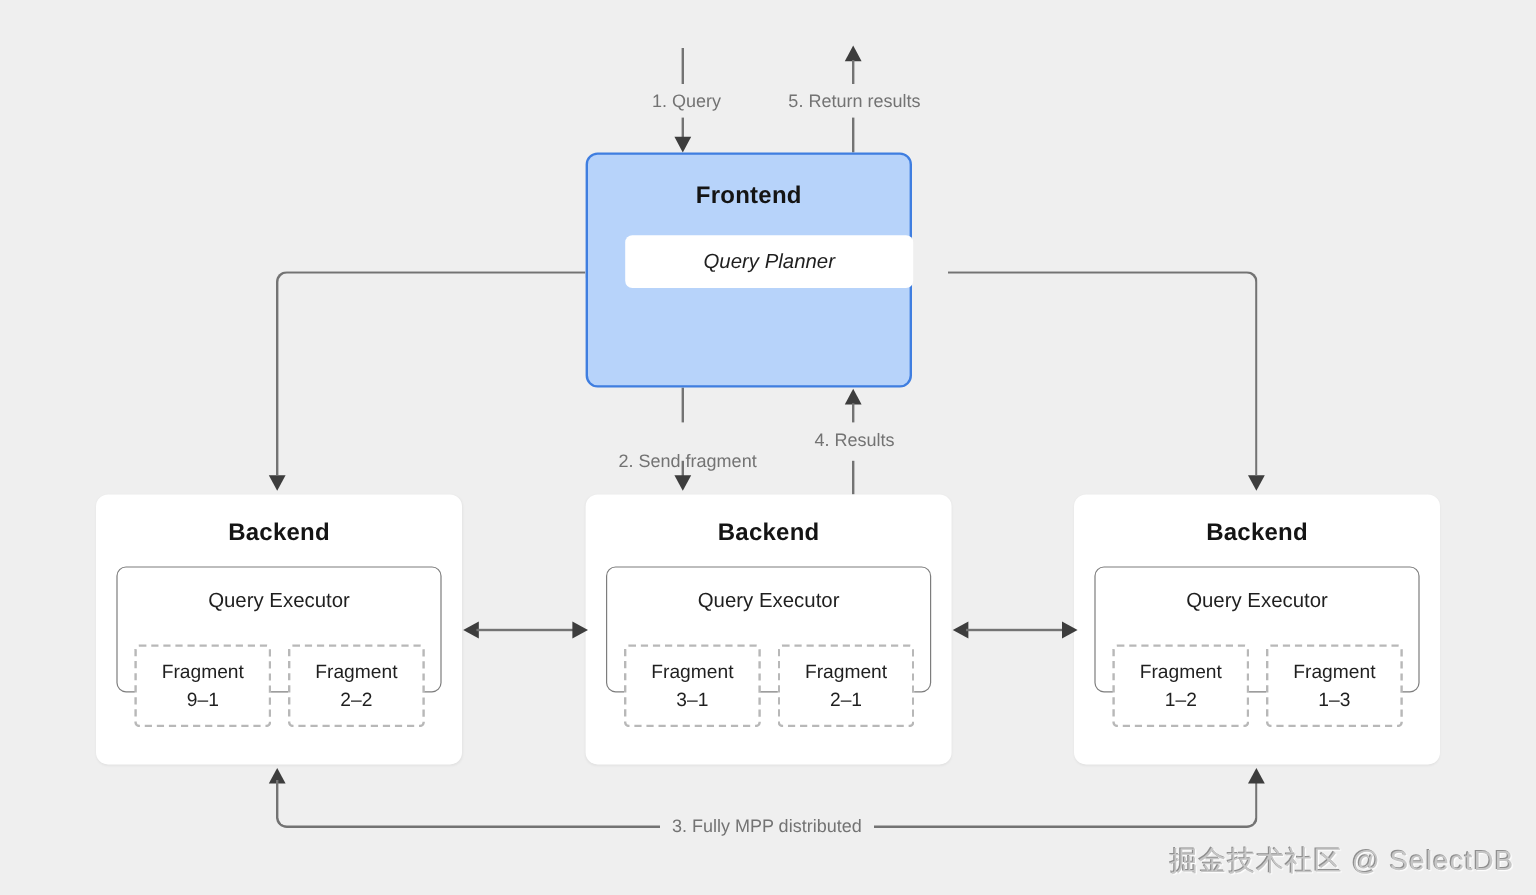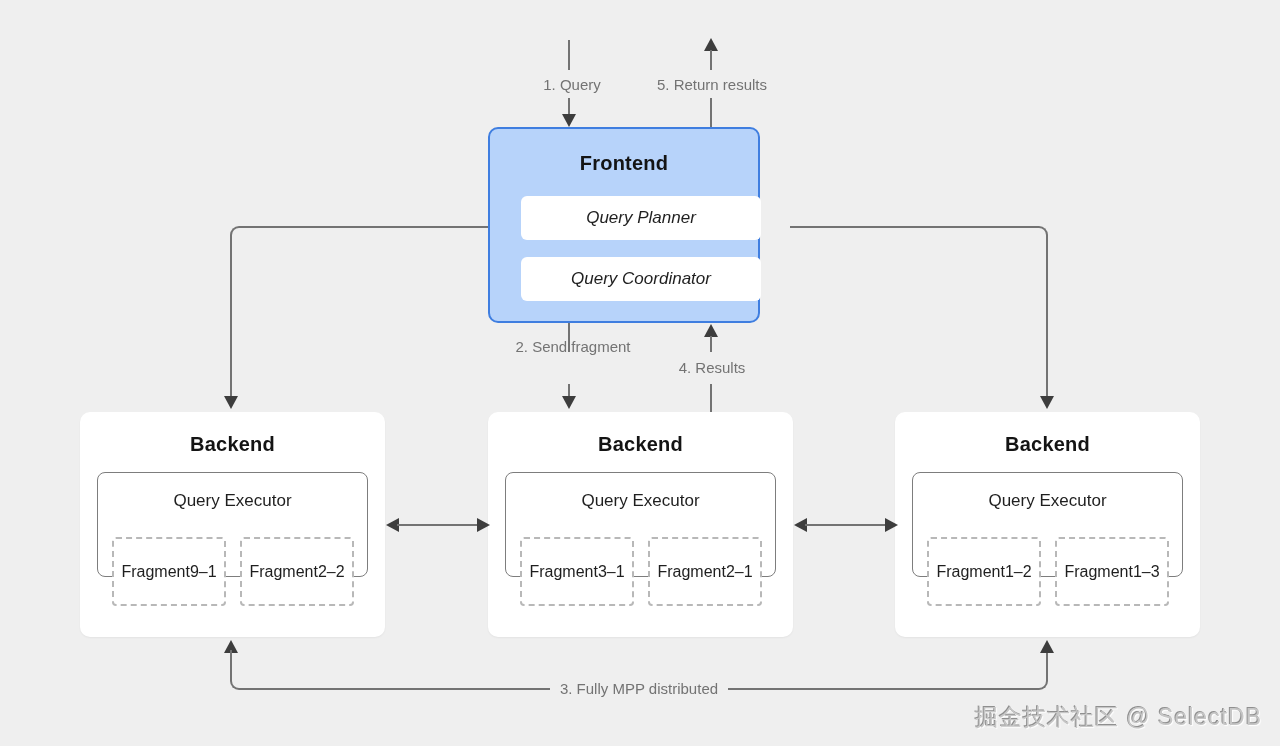--- a/index.html
+++ b/index.html
@@ -91,21 +91,21 @@
     left:0; top:18px; width:100%;
     text-align:center;
     font-size:17px;
     color:#1f1f1f;
   }
   .fragment {
     position:absolute;
     top:64px; width:114px; height:69px;
     border:2px dashed #b8b8b8;
     border-radius:4px;
-    display:flex; flex-direction:row;
+    display:flex; flex-direction:column;
     align-items:center; justify-content:center;
     font-size:16px;
     line-height:23px;
     color:#1f1f1f;
     background:#ffffff;
   }
   .fragment.f1 { left:14px; }
   .fragment.f2 { left:142px; }
 
   
@@ -135,33 +135,32 @@
   <div class="flow-label" style="left:712px; top:75px;">5. Return results</div>
   <div class="vline" style="left:710px; top:98px; height:29px;"></div>
 
   <div class="elbow tl" style="left:230px; top:226px; width:258px; height:170px;"></div>
   <div class="arr down" style="left:224px; top:396px;"></div>
 
   <div class="elbow tr" style="left:790px; top:226px; width:258px; height:170px;"></div>
   <div class="arr down" style="left:1040px; top:396px;"></div>
 
   <div class="vline" style="left:568px; top:323px; height:29px;"></div>
-  <div class="flow-label" style="left:573px; top:337px;">2. Send fragment</div>
+  <div class="flow-label" style="left:573px; top:375px;">2. Send fragment</div>
   <div class="vline" style="left:568px; top:384px; height:13px;"></div>
   <div class="arr down" style="left:562px; top:396px;"></div>
 
   <div class="arr up" style="left:704px; top:324px;"></div>
   <div class="vline" style="left:710px; top:336px; height:16px;"></div>
   <div class="flow-label" style="left:712px; top:358px;">4. Results</div>
   <div class="vline" style="left:710px; top:384px; height:28px;"></div>
 
   <div class="frontend">
     <div class="box-title">Frontend</div>
     <div class="fe-component planner">Query Planner</div>
-    <div class="fe-component coordinator">Query Coordinator</div>
   </div>
 
   <div class="backend" style="left:80px;">
     <div class="box-title">Backend</div>
     <div class="executor">
       <div class="exec-title">Query Executor</div>
       <div class="fragment f1">
         <span>Fragment</span>
         <span>9–1</span>
       </div>

